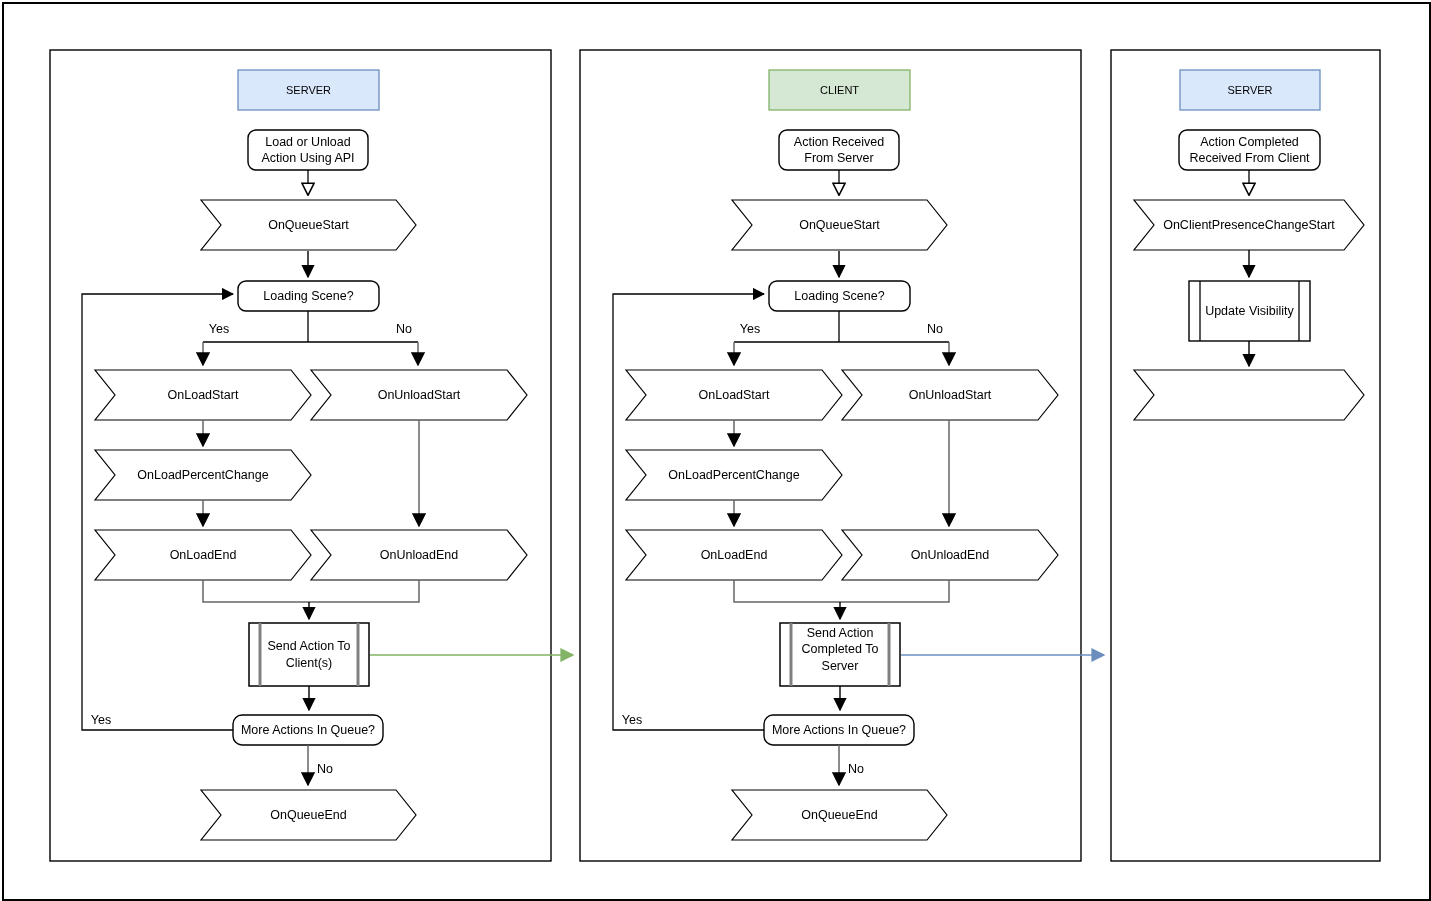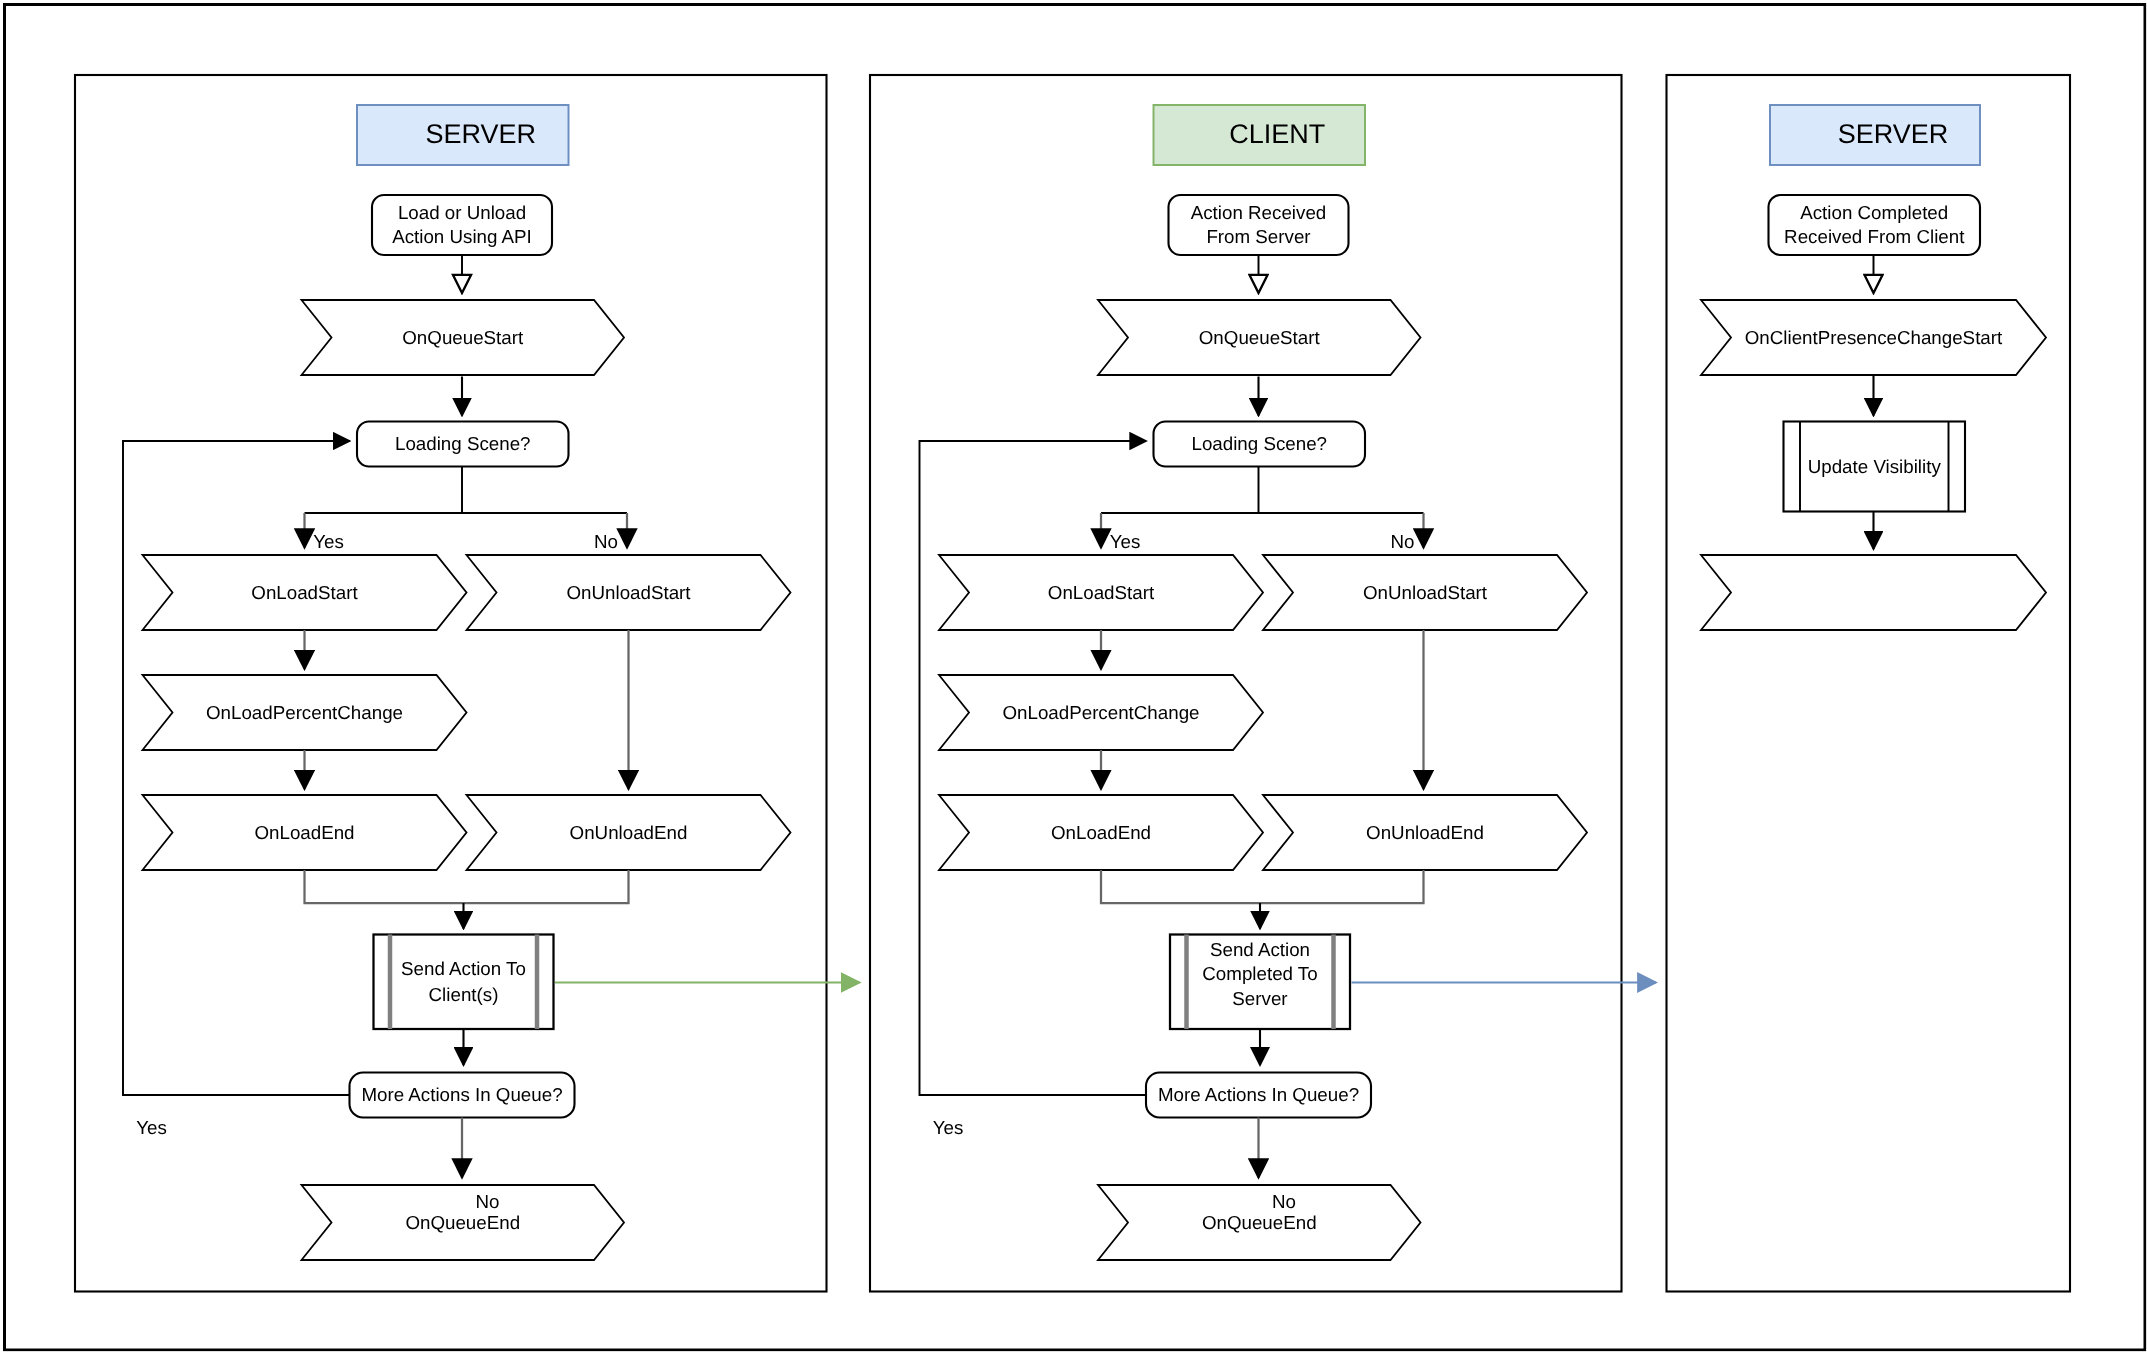--- a/index.html
+++ b/index.html
@@ -7,22 +7,22 @@
     --green-fill:#d5e8d4; --green-stroke:#82b366;
     --ink:#000000; --ink2:#666666;
   }
   html,body{margin:0;padding:0;background:#ffffff;}
   .canvas{position:relative;width:1431px;height:901px;background:#ffffff;overflow:hidden;
           font-family:"Liberation Sans","DejaVu Sans",sans-serif;color:#000;}
   .frame{position:absolute;left:2px;top:2px;width:1425px;height:895px;border:2px solid #000;}
   svg.layer{position:absolute;left:0;top:0;width:1431px;height:901px;}
   .lbl{position:absolute;display:flex;align-items:center;justify-content:center;
        text-align:center;font-size:12.5px;line-height:1.3;color:#000;}
-  .hdr{font-size:18px;padding-left:12px;}
-  .edge-lbl{font-size:12.5px;margin-top:32px;}
+  .hdr{font-size:11px;}
+  .edge-lbl{font-size:12.5px;}
 </style>
 </head>
 <body>
 
 <div class="canvas">
   <div class="frame"></div>
 
   <svg class="layer" viewBox="0 0 1431 901" xmlns="http://www.w3.org/2000/svg">
     <defs>
       <marker id="mA" viewBox="0 0 10 10" refX="9" refY="5" markerWidth="9.5" markerHeight="9.5" orient="auto-start-reverse">

